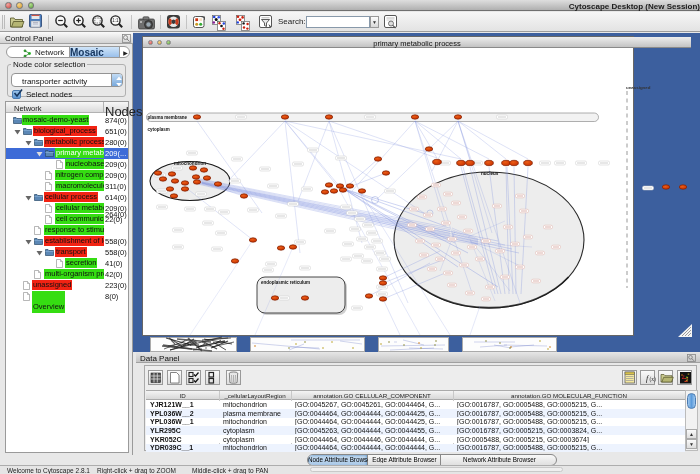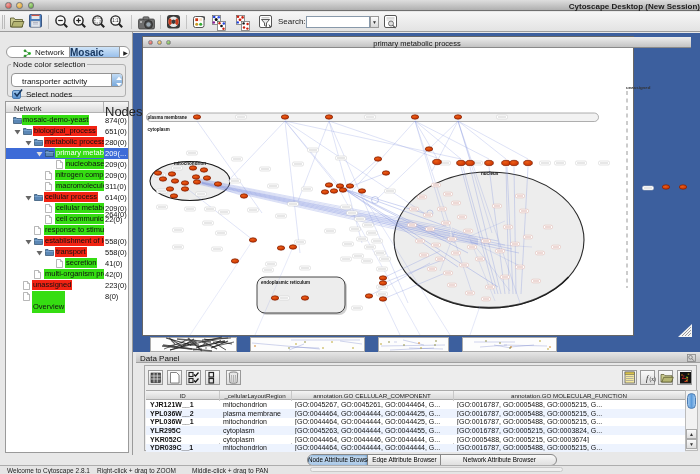--- a/index.html
+++ b/index.html
@@ -759,20 +759,28 @@
 <text x="626" y="87.5" font-size="4.4" font-weight="bold" fill="#333">unassigned</text>
 </svg>
 <svg class="abs" style="left:535px;top:287px" width="14" height="13" viewBox="0 0 14 13">
       <path d="M14 0 L14 13 L0 13 Z" fill="#f4f4f4"></path>
       <line x1="4" y1="12" x2="13" y2="3" stroke="#999" stroke-width="1"></line>
       <line x1="7" y1="12" x2="13" y2="6" stroke="#999" stroke-width="1"></line>
       <line x1="10" y1="12" x2="13" y2="9" stroke="#999" stroke-width="1"></line>
     </svg>
 </div>
 <div class="abs" style="left:0;top:32px;width:133px;height:423px;background:#e8e8e8;border-right:1px solid #9a9a9a">
+<div class="abs" style="left:0;top:0;width:133px;height:12px;background:linear-gradient(#fbfbfb,#d2d2d2);border-bottom:1px solid #a0a0a0">
+<div class="abs" style="left:5px;top:2px;font-size:8px;color:#111">Control Panel</div>
+<svg class="abs" style="left:122px;top:2px" width="9" height="9" viewBox="0 0 9 9">
+        <rect x="0.5" y="0.5" width="8" height="8" fill="none" stroke="#888" stroke-width="0.8"></rect>
+        <circle cx="3.5" cy="3.5" r="2" fill="none" stroke="#777" stroke-width="0.8"></circle>
+        <line x1="5" y1="5" x2="7.5" y2="7.5" stroke="#777" stroke-width="0.9"></line>
+      </svg>
+</div>
 <div class="abs" style="left:6px;top:14px;width:124px;height:12px;border:1px solid #9a9a9a;border-radius:6px;background:#fff;overflow:hidden">
 <div class="abs" style="left:28px;top:0;font-size:8px;color:#222;line-height:11px">Network</div>
 <svg class="abs" style="left:16px;top:1.5px" width="9" height="9" viewBox="0 0 9 9">
         <circle cx="2" cy="1.8" r="1.4" fill="#3a9a3a"></circle>
         <circle cx="6.5" cy="4.5" r="1.4" fill="#2ab52a"></circle>
         <circle cx="2" cy="7.2" r="1.4" fill="#3a9a3a"></circle>
         <path d="M2 1.8 L6.5 4.5 L2 7.2" fill="none" stroke="#2a8a2a" stroke-width="0.8"></path>
       </svg>
 <div class="abs" style="left:62px;top:0;width:50px;height:12px;background:linear-gradient(#cfe4f8,#8fb9e9);border-left:1px solid #9a9a9a;text-align:left;font-size:10px;font-weight:bold;color:#16365f;line-height:11px">Mosaic</div>
 <div class="abs" style="left:112px;top:0;width:12px;height:12px;border-left:1px solid #9a9a9a;text-align:center;font-size:6px;color:#222;line-height:12px">▶</div>

